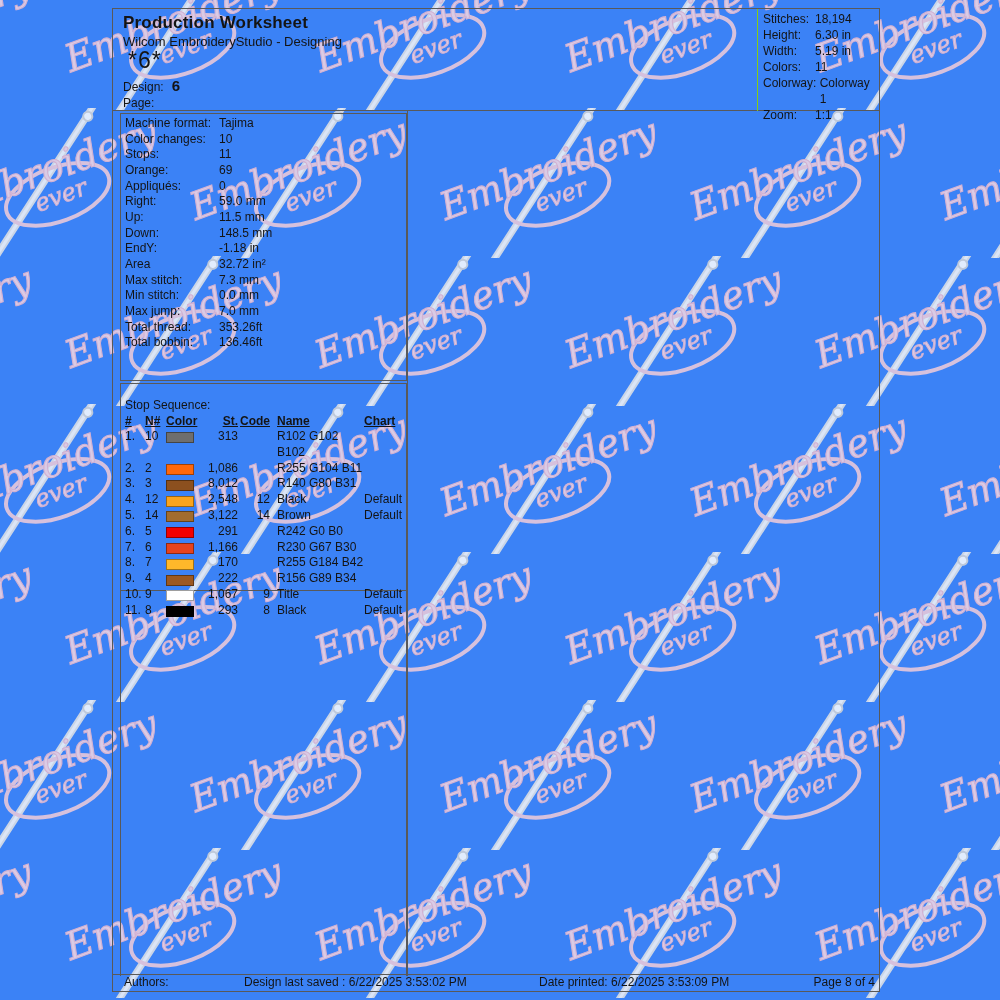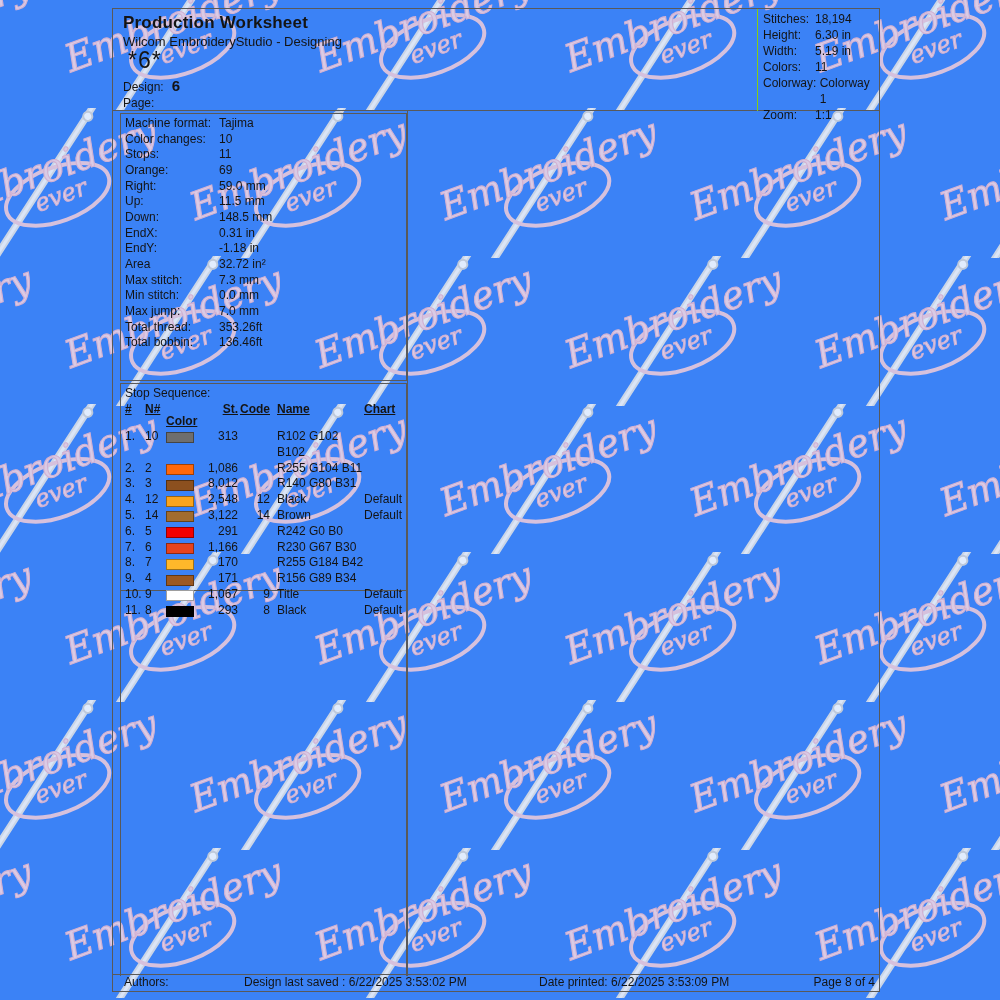--- a/index.html
+++ b/index.html
@@ -30,33 +30,33 @@
   .stats .k{min-width:48px;padding-right:4px;}
 
   
   .panel1{position:absolute;left:7px;top:104px;width:287px;height:268px;border:1px solid #595959;
           box-sizing:border-box;padding:2px 0 0 4px;}
   .panel1 .kv{display:flex;line-height:15.65px;font-size:12px;}
   .panel1 .k{min-width:90px;padding-right:4px;}
 
   
   .panel2{position:absolute;left:7px;top:374px;width:287px;height:208px;border:1px solid #595959;
-          box-sizing:border-box;padding-top:2px;font-size:12px;}
+          box-sizing:border-box;padding-top:14px;font-size:12px;}
   .seq-title{padding-left:4px;line-height:15px;}
   .srow{display:flex;padding-left:4px;line-height:15.8px;}
   .srow.head{line-height:16px;font-weight:bold;}
   .srow.head span{text-decoration:underline;}
   .c-idx{width:20px;}
   .c-n{width:21px;}
   .c-sw{width:34px;}
   .c-st{width:38px;text-align:right;}
   .c-code{width:32px;text-align:right;}
   .c-name{width:94px;padding-left:7px;box-sizing:border-box;}
   .c-chart{flex:1;}
-  .head .c-sw{font-weight:bold;margin-top:12px;}
+  .head .c-sw{font-weight:bold;}
   .swatch{display:inline-block;width:28px;height:11px;margin-top:2px;box-sizing:border-box;
           border:1px solid rgba(0,0,0,.38);vertical-align:middle;}
 
   
   .leftbox{position:absolute;left:7px;top:582px;width:287px;height:385px;
            border-left:1px solid #595959;border-right:1px solid #595959;box-sizing:border-box;}
 
   
   .design-area{position:absolute;left:294px;top:102px;width:473px;height:865px;
                border-left:1px solid #595959;box-sizing:border-box;}
@@ -366,41 +366,41 @@
       <div class="kv">
         <span class="k">Stops:</span>
         <span class="v">11</span>
       </div>
 
       <div class="kv">
         <span class="k">Orange:</span>
         <span class="v">69</span>
       </div>
 
+      <div class="kv">
+        <span class="k">Appliqués:</span>
+        <span class="v">0</span>
+      </div>
 
 
       <div class="kv">
         <span class="k">Right:</span>
         <span class="v">59.0 mm</span>
       </div>
 
       <div class="kv">
         <span class="k">Up:</span>
         <span class="v">11.5 mm</span>
       </div>
 
       <div class="kv">
         <span class="k">Down:</span>
         <span class="v">148.5 mm</span>
       </div>
 
-      <div class="kv">
-        <span class="k">EndX:</span>
-        <span class="v">0.31 in</span>
-      </div>
 
       <div class="kv">
         <span class="k">EndY:</span>
         <span class="v">-1.18 in</span>
       </div>
 
       <div class="kv">
         <span class="k">Area</span>
         <span class="v">32.72 in²</span>
       </div>
@@ -520,21 +520,21 @@
         <span class="c-st">170</span>
         <span class="c-code"></span>
         <span class="c-name">R255 G184 B42</span>
         <span class="c-chart"></span>
       </div>
 
       <div class="srow">
         <span class="c-idx">9.</span>
         <span class="c-n">4</span>
         <span class="c-sw"><span class="swatch" style="background: rgb(156, 89, 34);"></span></span>
-        <span class="c-st">171</span>
+        <span class="c-st">222</span>
         <span class="c-code"></span>
         <span class="c-name">R156 G89 B34</span>
         <span class="c-chart"></span>
       </div>
 
       <div class="srow">
         <span class="c-idx">10.</span>
         <span class="c-n">9</span>
         <span class="c-sw"><span class="swatch" style="background: rgb(255, 255, 255);"></span></span>
         <span class="c-st">1,067</span>

